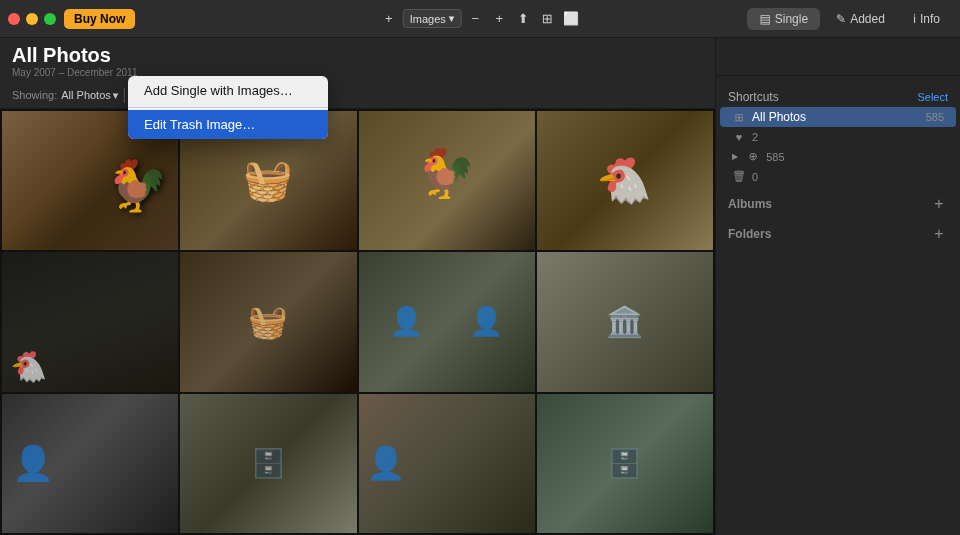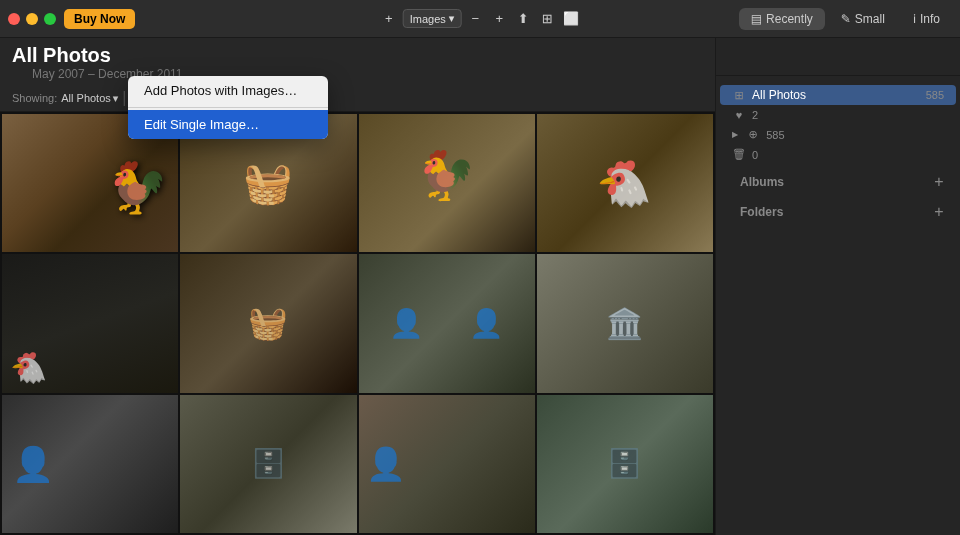--- a/index.html
+++ b/index.html
@@ -201,21 +201,20 @@
       padding: 8px 12px 4px;
       color: #888;
       font-size: 11px;
       font-weight: 600;
       text-transform: none;
     }
     .sidebar-section-title {
       color: #888;
       font-size: 12px;
       font-weight: 600;
-      margin-left: 12px;
     }
     .sidebar-item {
       display: flex;
       align-items: center;
       padding: 3px 12px;
       cursor: pointer;
       border-radius: 4px;
       margin: 1px 4px;
       gap: 6px;
       font-size: 12px;
@@ -307,24 +306,23 @@
       padding: 2px 0 0 0;
       background: #272727;
     }
     .all-photos-title {
       font-size: 20px;
       font-weight: 700;
       color: #fff;
       padding: 4px 12px 0;
     }
     .all-photos-date {
-      font-size: 12px;
+      font-size: 10px;
       color: #777;
       padding: 0 12px 4px;
-      margin-left: 20px;
     }
     .toolbar-row {
       display: flex;
       align-items: center;
       padding: 4px 12px;
       background: #272727;
       border-bottom: 1px solid #1a1a1a;
     }
     .showing-text {
       font-size: 11px;
@@ -354,25 +352,25 @@
     </div>
     <div class="titlebar-icon">−</div>
     <div class="titlebar-icon">+</div>
     <div class="titlebar-icon">⬆</div>
     <div class="titlebar-icon">⊞</div>
     <div class="titlebar-icon">⬜</div>
   </div>
   <div class="titlebar-right">
     <button class="tab-btn active">
       <span>▤</span>
-      <span>Recently</span>
+      <span>Single</span>
     </button>
     <button class="tab-btn">
       <span>✎</span>
-      <span>Small</span>
+      <span>Added</span>
     </button>
     <button class="tab-btn">
       <span>ℹ</span>
       <span>Info</span>
     </button>
   </div>
 </div>
 
 <div class="main-content">
 
@@ -478,34 +476,38 @@
       <div class="photo-cell">
         <div class="photo-content">
           <div style="width:100%;height:100%;background:linear-gradient(135deg,#3a4a3a 0%,#5a6a5a 50%,#2a3a2a 100%);display:flex;align-items:center;justify-content:center;">
             <span style="font-size:28px;opacity:0.65;">🗄️</span>
           </div>
         </div>
       </div>
     </div>
 
     <div class="dropdown-menu">
-      <div class="dropdown-item">Add Photos with Images…</div>
+      <div class="dropdown-item">Add Single with Images…</div>
       <div class="dropdown-separator"></div>
-      <div class="dropdown-item highlighted">Edit Single Image…</div>
+      <div class="dropdown-item highlighted">Edit Trash Image…</div>
     </div>
   </div>
 
   <div class="sidebar">
     <div class="sidebar-header">
       <div class="sidebar-tabs">
         
       </div>
     </div>
     <div class="sidebar-content">
 
+      <div class="shortcuts-header">
+        <span class="shortcuts-title">Shortcuts</span>
+        <span class="shortcuts-select">Select</span>
+      </div>
 
       <div class="sidebar-item active">
         <span class="sidebar-item-icon">⊞</span>
         <span class="sidebar-item-label">All Photos</span>
         <span class="sidebar-item-count">585</span>
       </div>
 
       <div class="sidebar-item">
         <span class="sidebar-item-icon">♥</span>
         <span class="sidebar-item-count">2</span>

